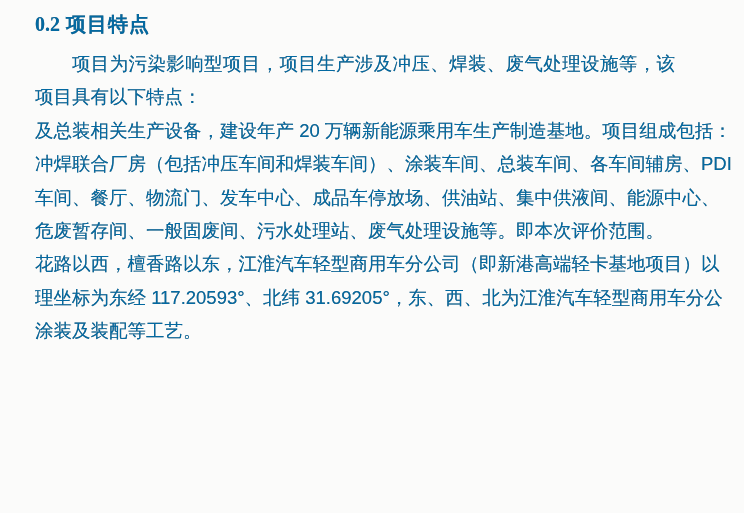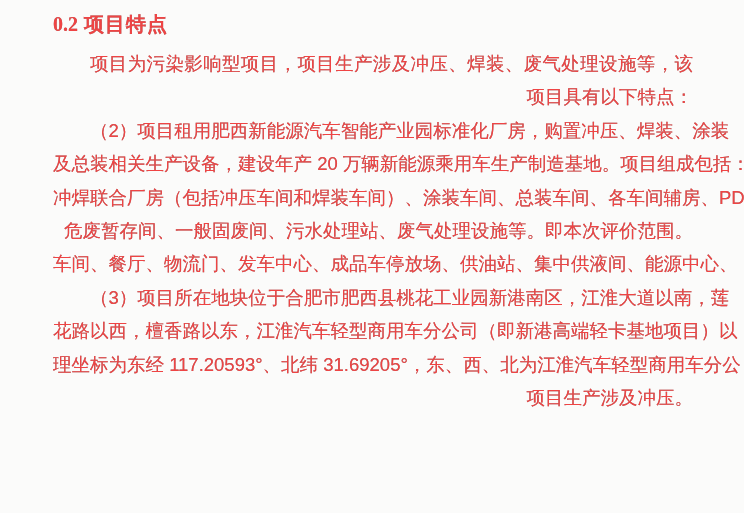--- a/index.html
+++ b/index.html
@@ -10,24 +10,24 @@
   .page {
     position: relative;
     width: 744px;
     height: 513px;
     background: #fbfbfa;
     overflow: hidden;
     font-family: "Liberation Sans", "DejaVu Sans", sans-serif;
   }
   .content {
     position: absolute;
-    left: 53px;
+    left: 35px;
     top: 10px;
     width: 640px;
-    color: #ef4444;
+    color: #0369a1;
     filter: blur(0.25px);            
     text-shadow: 0 0 0.5px rgba(40,40,40,0.55);
   }
   .heading {
     margin: 0 0 7px 0;
     height: 30px;
     line-height: 28px;
     font-size: 20px;
     font-weight: bold;
     letter-spacing: 1px;
@@ -37,43 +37,41 @@
     font-family: "Liberation Serif", "DejaVu Serif", serif;
     letter-spacing: 0;
     margin-right: 6px;
   }
   .line {
     margin: 0;
     height: 33.4px;
     line-height: 33.4px;
     font-size: 18.5px;
     white-space: nowrap;
-    text-align: right;
+    text-align: left;
   }
   .ind { text-indent: 2em; }
   .jst {
     text-align: justify;
     text-align-last: justify;
     text-justify: inter-character;
   }
 </style>
 </head>
 <body>
 
 <div class="page">
   <div class="content">
 
     <p class="heading"><span class="hnum">0.2</span><span>项目特点</span></p>
 
     <p class="line ind jst">项目为污染影响型项目，项目生产涉及冲压、焊装、废气处理设施等，该</p>
     <p class="line">项目具有以下特点：</p>
-    <p class="line ind jst">（2）项目租用肥西新能源汽车智能产业园标准化厂房，购置冲压、焊装、涂装</p>
     <p class="line jst">及总装相关生产设备，建设年产 20 万辆新能源乘用车生产制造基地。项目组成包括：</p>
     <p class="line jst">冲焊联合厂房（包括冲压车间和焊装车间）、涂装车间、总装车间、各车间辅房、PDI</p>
+    <p class="line jst">车间、餐厅、物流门、发车中心、成品车停放场、供油站、集中供液间、能源中心、</p>
     <p class="line">危废暂存间、一般固废间、污水处理站、废气处理设施等。即本次评价范围。</p>
-    <p class="line jst">车间、餐厅、物流门、发车中心、成品车停放场、供油站、集中供液间、能源中心、</p>
-    <p class="line ind jst">（3）项目所在地块位于合肥市肥西县桃花工业园新港南区，江淮大道以南，莲</p>
     <p class="line jst">花路以西，檀香路以东，江淮汽车轻型商用车分公司（即新港高端轻卡基地项目）以</p>
     <p class="line jst">理坐标为东经 117.20593°、北纬 31.69205°，东、西、北为江淮汽车轻型商用车分公</p>
-    <p class="line">项目生产涉及冲压。</p>
+    <p class="line">涂装及装配等工艺。</p>
 
   </div>
 </div>
 
 </body></html>

